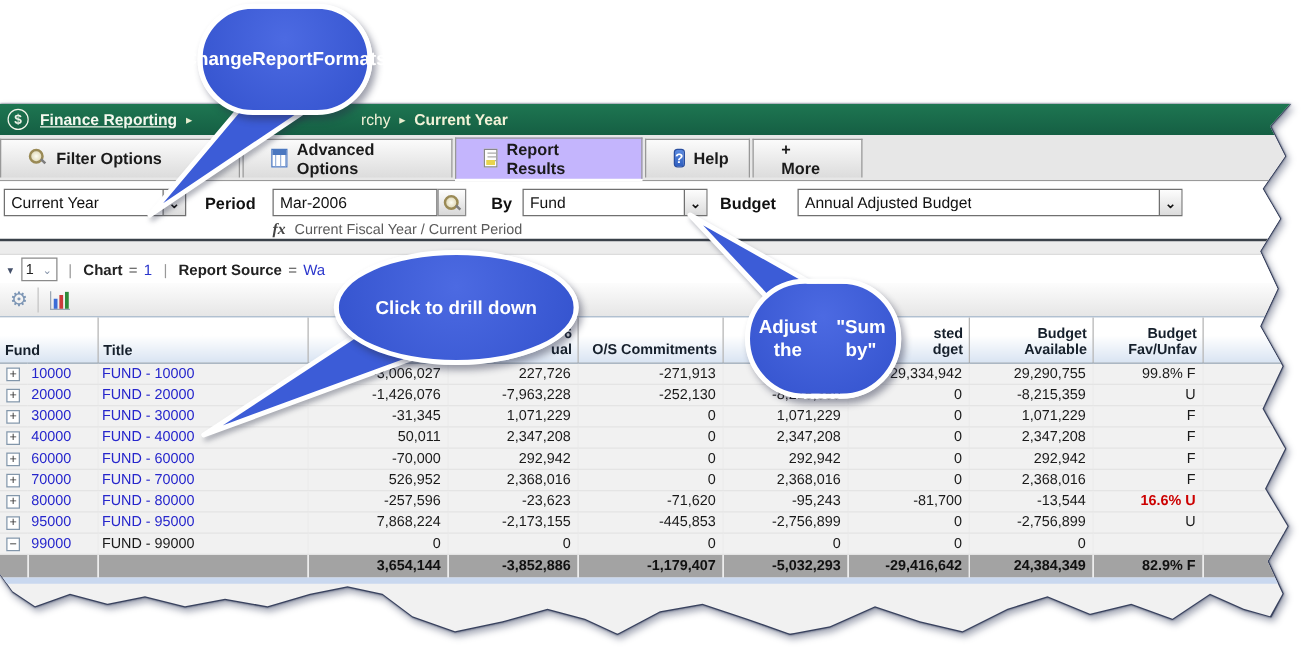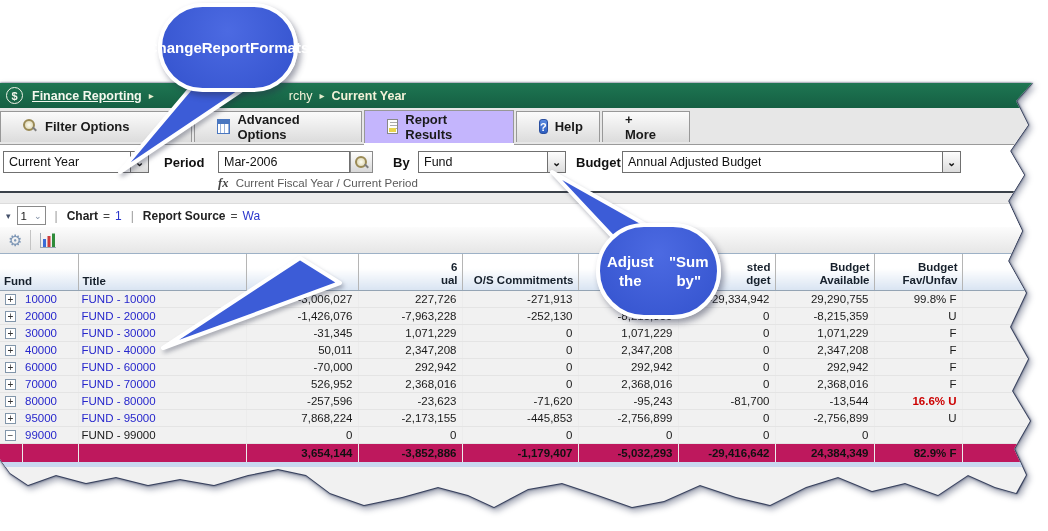--- a/index.html
+++ b/index.html
@@ -117,21 +117,21 @@
   thead th div { line-height:13px; }
   tbody td { height:17px; border-bottom:1px solid #e4e4e4; border-right:1px solid #ececec;
              padding:0 5px 0 3px; white-space:nowrap; overflow:hidden; }
   tbody td.num { text-align:right; color:#1a1a1a; }
   td.expcell { padding-left:5px; border-right:none; }
   .expbox { width:11px; height:11px; border:1px solid #8296aa; background:#fff;
             font-size:10px; line-height:9px; text-align:center; color:#333;
             display:inline-block; }
   a.lnk { color:#2626cc; text-decoration:none; }
   .titledark { color:#1a1a1a; }
-  tr.totalrow td { background:#be185d; font-weight:bold; border-top:1px solid #a8a8a8;
+  tr.totalrow td { background:#a3a3a3; font-weight:bold; border-top:1px solid #a8a8a8;
                    border-bottom:none; height:19px; color:#111; }
   td.fav { text-align:right; font-weight:normal; }
   td.fav.red { color:#cc0000; font-weight:bold; }
   tr.totalrow td.fav { font-weight:bold; }
   .bluestrip { height:5px; background:#c9d8ef; }
 
   
   .balloon { position:absolute; z-index:6; background:radial-gradient(circle at 50% 30%, #4c6ae2, #3352cd);
              border:4px solid #fff; color:#fff; display:flex; flex-direction:row;
              align-items:center; justify-content:center; text-align:center;
@@ -198,21 +198,21 @@
       </div>
       <div class="magbtn">
         <span class="magglass"></span>
       </div>
       <span class="flabel" style="left:393px">By</span>
       <div class="fld" style="left:418px; width:148px;">
         <span class="val">Fund</span>
         <span class="arrowbtn">⌄</span>
       </div>
       <span class="flabel" style="left:576px">Budget</span>
-      <div class="fld" style="left:622px; width:339px;">
+      <div class="fld" style="left:638px; width:308px;">
         <span class="val">Annual Adjusted Budget</span>
         <span class="arrowbtn">⌄</span>
       </div>
       <div class="hint">
         <span class="fx">fx</span>
         <span>Current Fiscal Year / Current Period</span>
       </div>
     </div>
 
     <div class="grayband"></div>
@@ -436,19 +436,22 @@
     <polygon points="300,258 340,283 163,348" fill="#3c5cd7" stroke="#fff" stroke-width="4" stroke-linejoin="round"></polygon>
     <polygon points="552,172 664,235 640,266" fill="#3c5cd7" stroke="#fff" stroke-width="4" stroke-linejoin="round"></polygon>
   </svg>
 
   <div class="balloon" style="left:158px; top:3px; width:140px; height:89px; border-radius:46px;">
     <span>Change</span>
     <span>Report</span>
     <span>Formats</span>
   </div>
 
+  <div class="balloon" style="left:267px; top:200px; width:196px; height:92px; border-radius:50%;">
+    <span>Click to drill down</span>
+  </div>
 
   <div class="balloon" style="left:596px; top:223px; width:125px; height:96px; border-radius:48px;">
     <span>Adjust the</span>
     <span>"Sum by"</span>
   </div>
 
 </div>
 
 </body></html>

